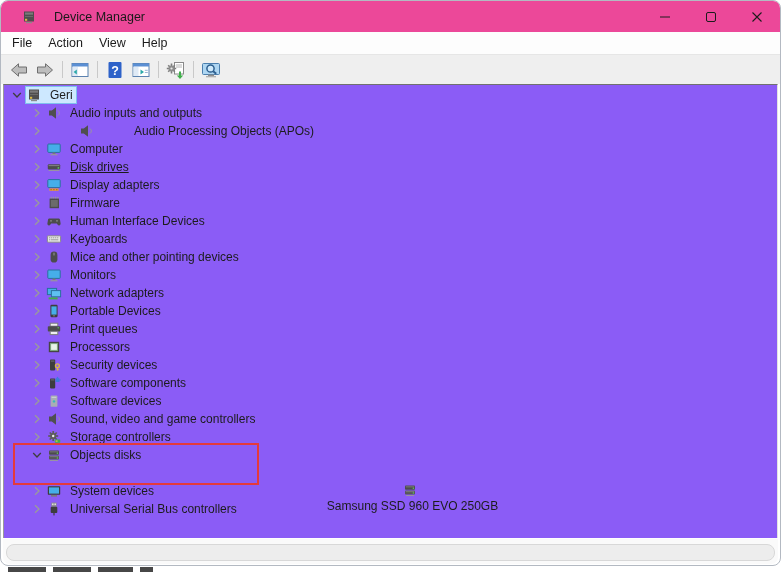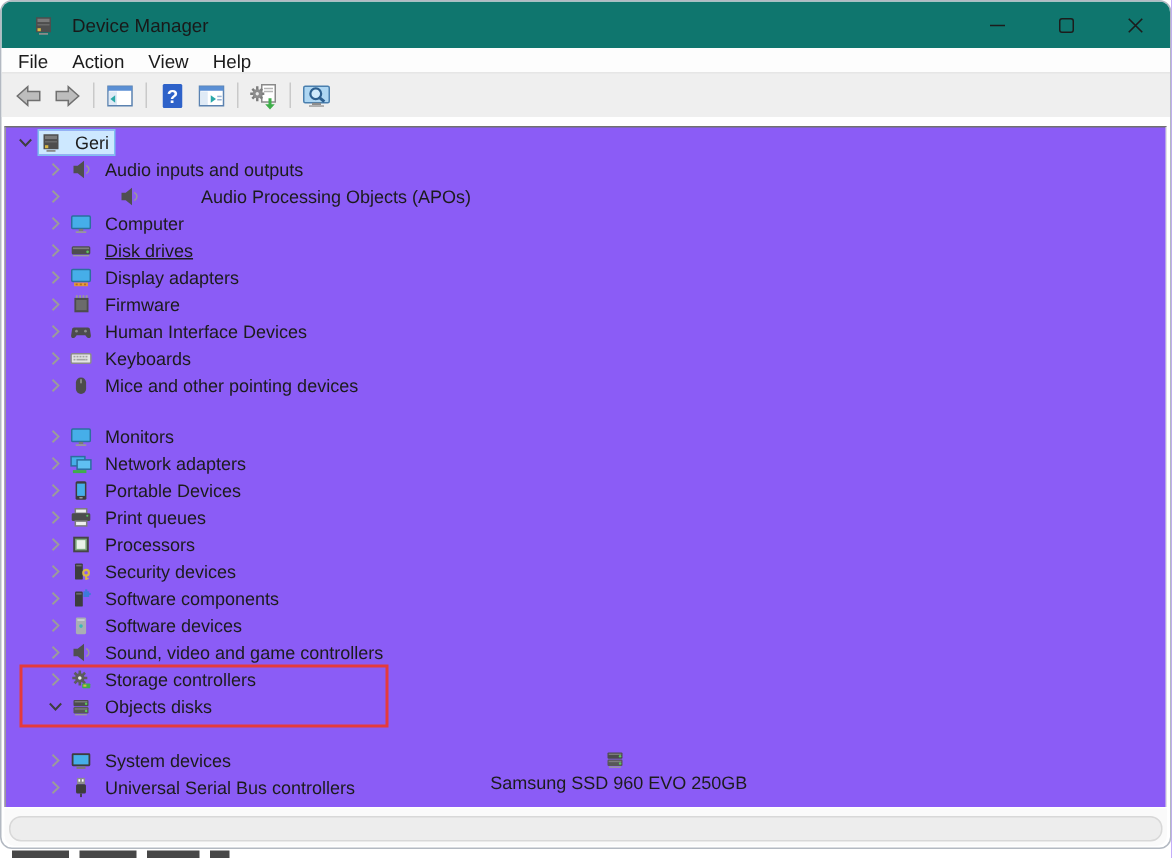--- a/index.html
+++ b/index.html
@@ -3,27 +3,27 @@
 <meta charset="utf-8">
 <style>
   html,body{margin:0;padding:0}
   body{width:781px;height:572px;position:relative;overflow:hidden;background:#ffffff;
        font-family:"Liberation Sans",sans-serif;-webkit-font-smoothing:antialiased}
 
   .window{position:absolute;left:0;top:0;width:779px;height:564px;background:#fff;
           border:1px solid #b3b9c2;border-radius:8px;overflow:hidden}
 
   
-  .titlebar{height:31px;background:#0f766e;display:flex;align-items:center;padding-left:20px;gap:11px}
+  .titlebar{height:31px;background:#ec4899;display:flex;align-items:center;padding-left:20px;gap:17px}
   .titletext{font-size:12.5px;color:#191919}
   .controls{margin-left:auto;display:flex;height:31px}
   .ctrl{width:46px;height:31px;display:flex;align-items:center;justify-content:center}
 
   
-  .menubar{height:16px;background:#fdfdfd;display:flex;padding-left:3px;
+  .menubar{height:22px;background:#fdfdfd;display:flex;align-items:center;padding-left:3px;
            font-size:12.5px;color:#1b1b1b}
   .menuitem{padding:2px 8px}
 
   
   .toolbar{height:29px;background:#efefef;border-top:1px solid #e6e6e6;display:flex;
            align-items:center;padding-left:5px}
   .tbtn{width:26px;height:24px;display:flex;align-items:center;justify-content:center}
   .tsep{width:1px;height:17px;background:#c9c9c9;margin:0 4px}
 
   
@@ -341,21 +341,21 @@
             </svg>
           </span>
           <span class="ticon">
             <svg width="16" height="16" viewBox="0 0 16 16">
               <rect x="4.6" y="2.6" width="6.8" height="11" rx="3.4" fill="#4c4c4c"></rect>
               <rect x="7.5" y="3.6" width="1" height="3" rx="0.5" fill="#9a9a9a"></rect>
             </svg>
           </span>
           <span class="tlabel">Mice and other pointing devices</span>
         </div>
-        <div class="trow" style="padding-left: 24px; margin-top: 16px;">
+        <div class="trow" style="padding-left: 24px;">
           <span class="tw">
             <svg width="16" height="16" viewBox="0 0 16 16">
               <path d="M6 4.2 L10 8 L6 11.8" fill="none" stroke="#9b9b9b" stroke-width="1.3"></path>
             </svg>
           </span>
           <span class="ticon">
             <svg width="16" height="16" viewBox="0 0 16 16">
               <rect x="1.8" y="3" width="12.4" height="8.4" rx="0.8" fill="#46aee9" stroke="#2b6f9e"></rect>
               <rect x="6.5" y="11.6" width="3" height="1.6" fill="#7a7a7a"></rect>
               <rect x="4.5" y="13.2" width="7" height="1.1" fill="#9a9a9a"></rect>

